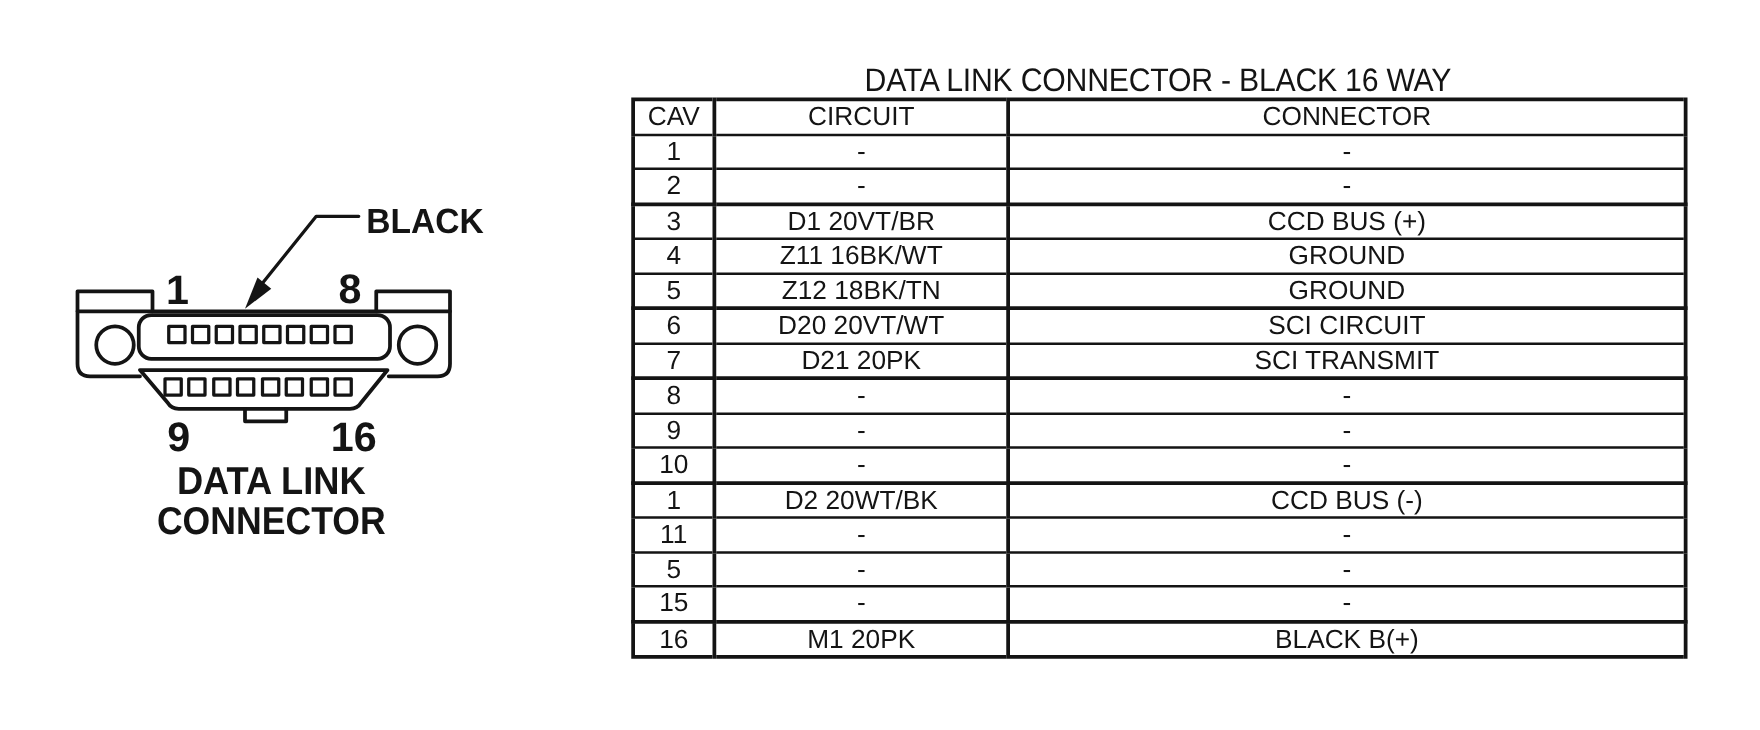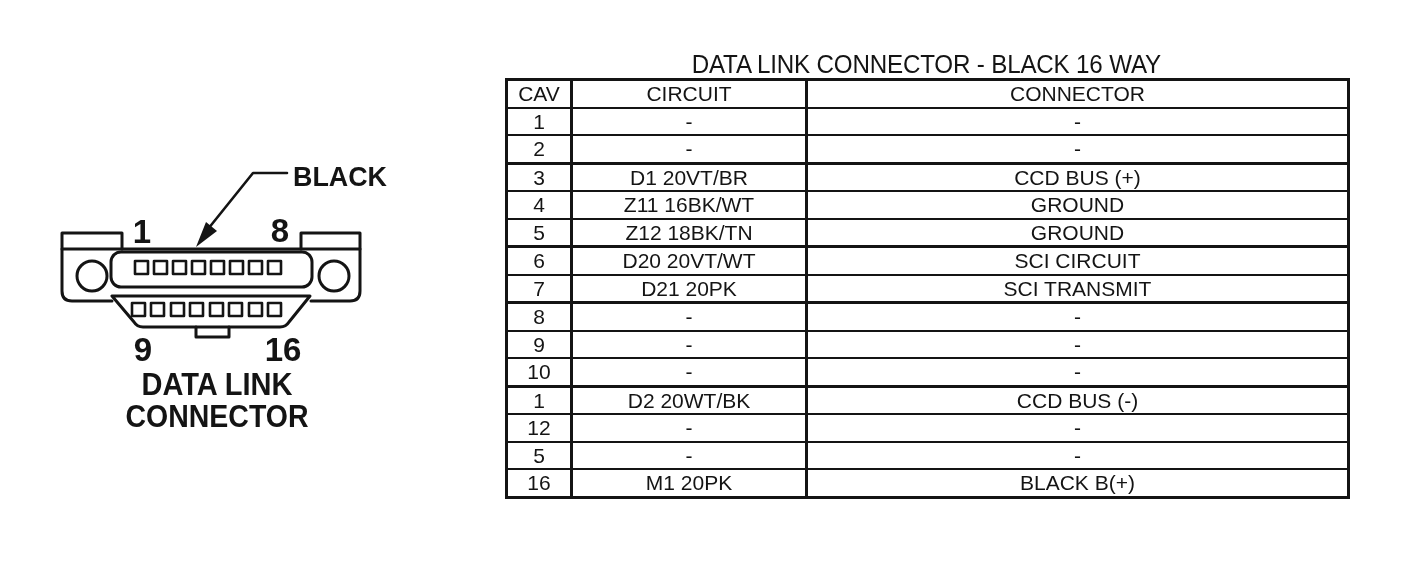--- a/index.html
+++ b/index.html
@@ -196,26 +196,31 @@
           <td class="c">10</td>
           <td class="c">-</td>
           <td class="c">-</td>
         </tr>
         <tr>
           <td class="c">1</td>
           <td class="l">D2 20WT/BK</td>
           <td class="l">CCD BUS (-)</td>
         </tr>
         <tr>
-          <td class="c">12</td>
+          <td class="c">11</td>
           <td class="c">-</td>
           <td class="c">-</td>
         </tr>
         <tr>
           <td class="c">5</td>
+          <td class="c">-</td>
+          <td class="c">-</td>
+        </tr>
+        <tr>
+          <td class="c">15</td>
           <td class="c">-</td>
           <td class="c">-</td>
         </tr>
         <tr>
           <td class="c">16</td>
           <td class="l">M1 20PK</td>
           <td class="l">BLACK B(+)</td>
         </tr>
       </tbody>
   </table>

